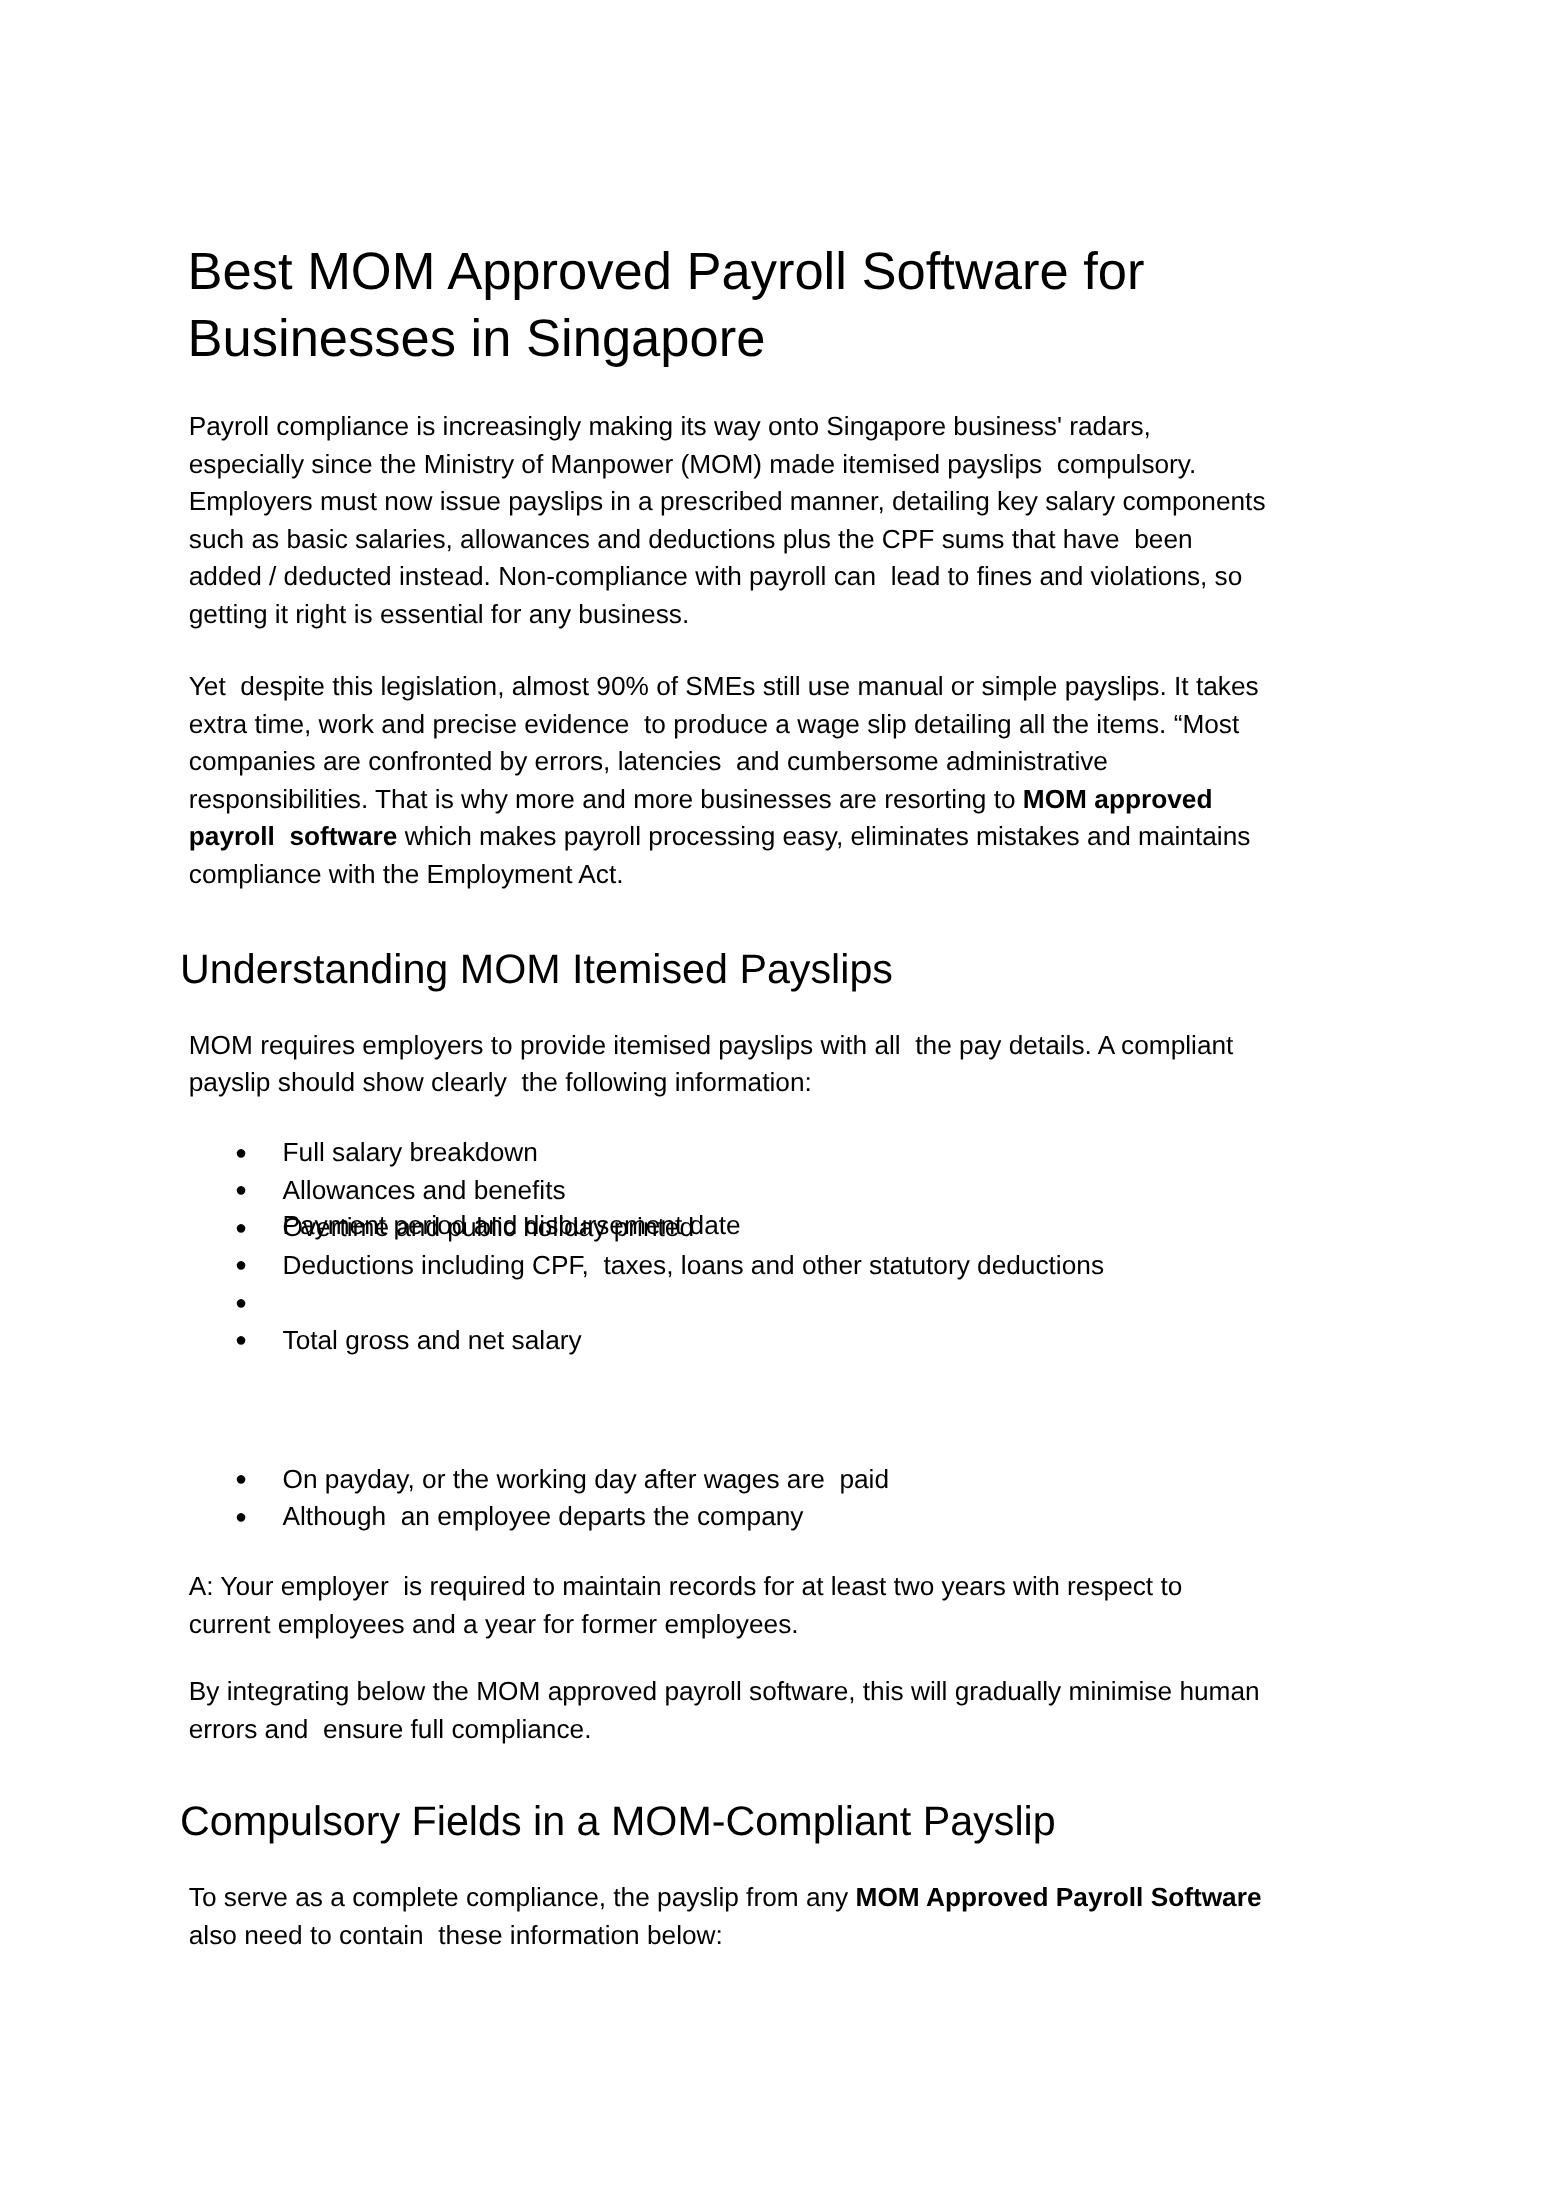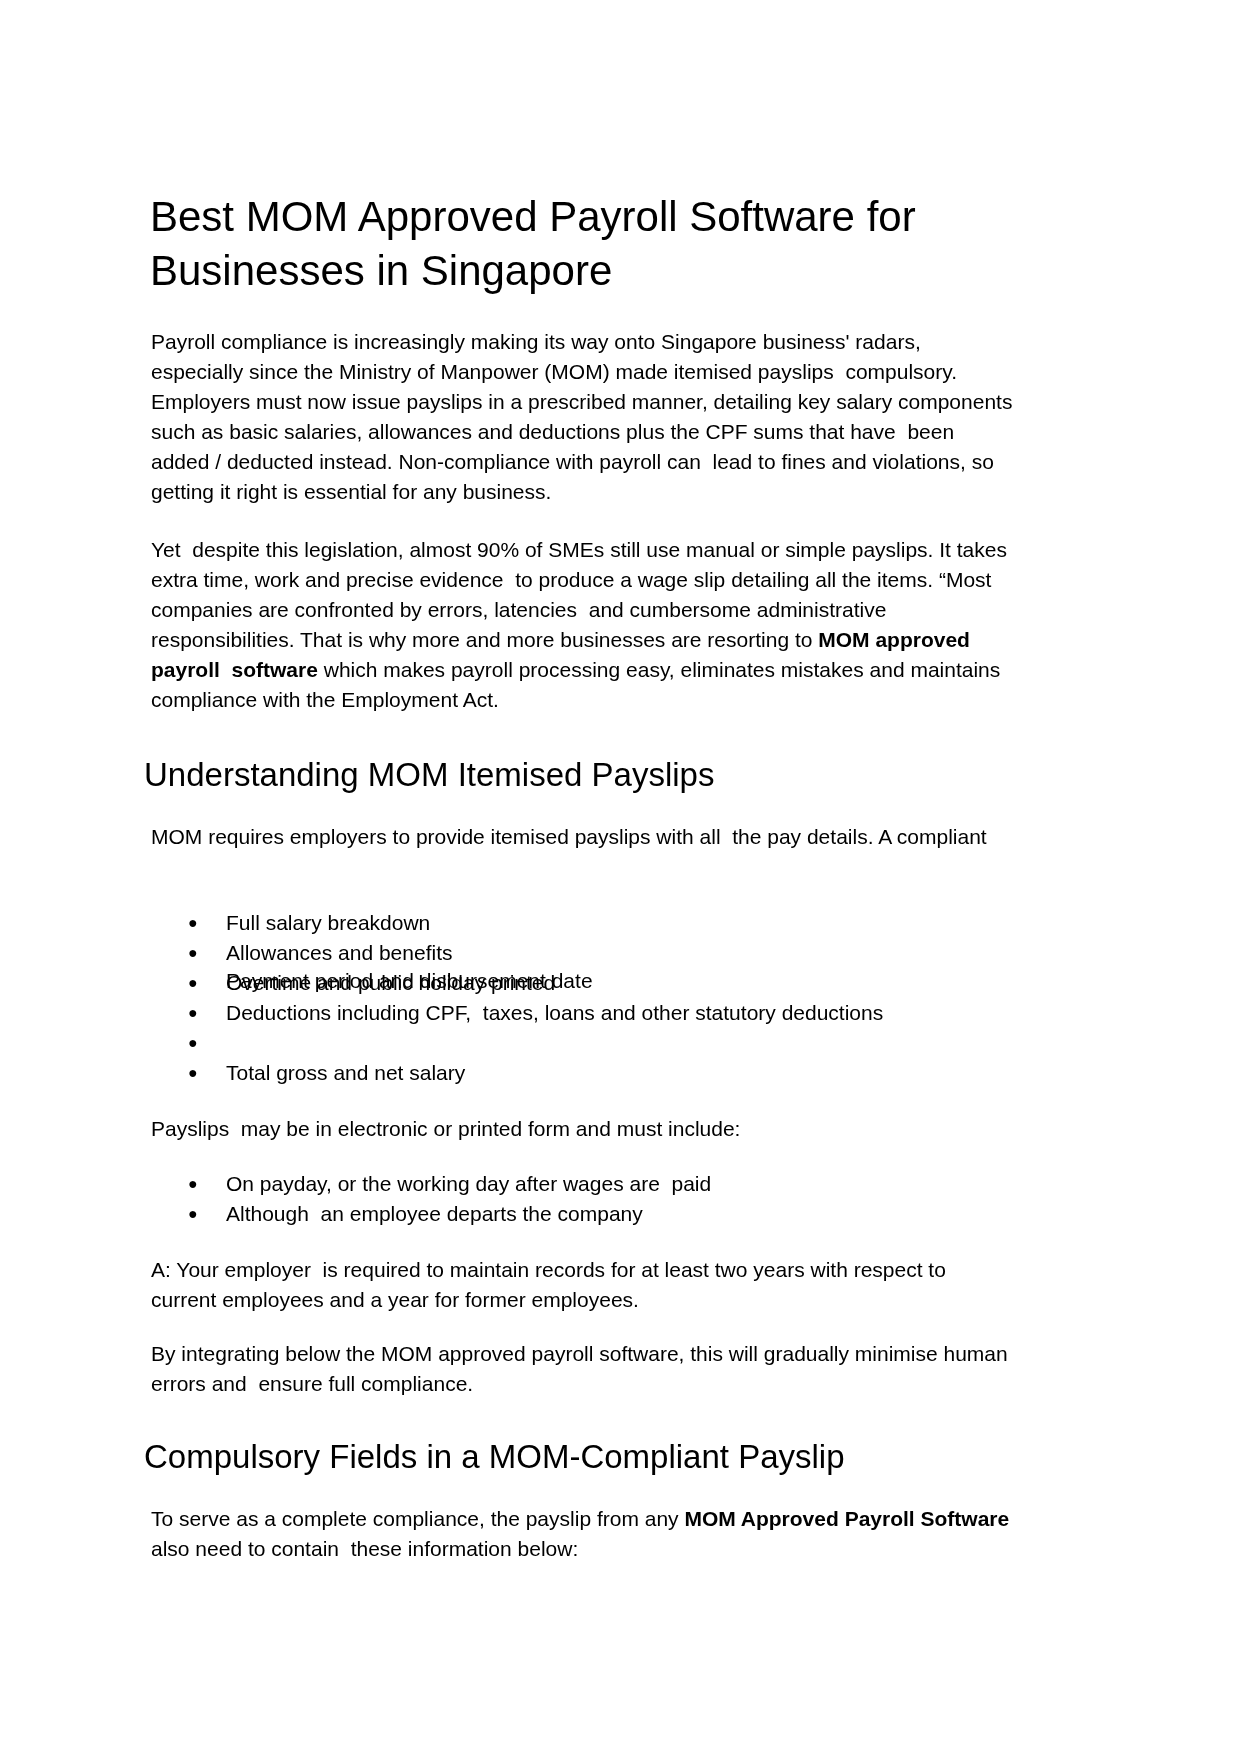--- a/index.html
+++ b/index.html
@@ -35,37 +35,37 @@
     <div class="line" style="top:567px;">extra time, work and precise evidence  to produce a wage slip detailing all the items. “Most</div>
     <div class="line" style="top:597px;">companies are confronted by errors, latencies  and cumbersome administrative</div>
     <div class="line" style="top:627px;"><span>responsibilities. That is why more and more businesses are resorting to </span><b>MOM approved</b></div>
     <div class="line" style="top:657px;"><b>payroll  software</b><span> which makes payroll processing easy, eliminates mistakes and maintains</span></div>
     <div class="line" style="top:687px;">compliance with the Employment Act.</div>
   </div>
 
   <div class="h2" style="top:755px;">Understanding MOM Itemised Payslips</div>
 
   <div class="line" style="top:824px;">MOM requires employers to provide itemised payslips with all  the pay details. A compliant</div>
+  <div class="line" style="top:854px;">payslip should show clearly  the following information:</div>
 
   <div>
     <span class="bullet" style="top:910px;">●</span>
     <div class="bl" style="top:910px;">Full salary breakdown</div>
     <span class="bullet" style="top:940px;">●</span>
     <div class="bl" style="top:940px;">Allowances and benefits</div>
     <span class="bullet" style="top:970px;">●</span>
     <div class="bl" style="top:970px;">Overtime and public holiday printed</div>
     <span class="bullet" style="top:1000px;">●</span>
     <div class="bl" style="top:1000px;">Deductions including CPF,  taxes, loans and other statutory deductions</div>
     <span class="bullet" style="top:1030px;">●</span>
     <div class="bl" style="top:968px;">Payment period and disbursement date</div>
     <span class="bullet" style="top:1060px;">●</span>
     <div class="bl" style="top:1060px;">Total gross and net salary</div>
   </div>
 
-  <div class="line" style="top:1116px;">Payslips  may be in electronic or printed form and must include:</div>
 
   <div>
     <span class="bullet" style="top:1171px;">●</span>
     <div class="bl" style="top:1171px;">On payday, or the working day after wages are  paid</div>
     <span class="bullet" style="top:1201px;">●</span>
     <div class="bl" style="top:1201px;">Although  an employee departs the company</div>
   </div>
 
   <div class="line" style="top:1257px;">A: Your employer  is required to maintain records for at least two years with respect to</div>
   <div class="line" style="top:1287px;">current employees and a year for former employees.</div>

